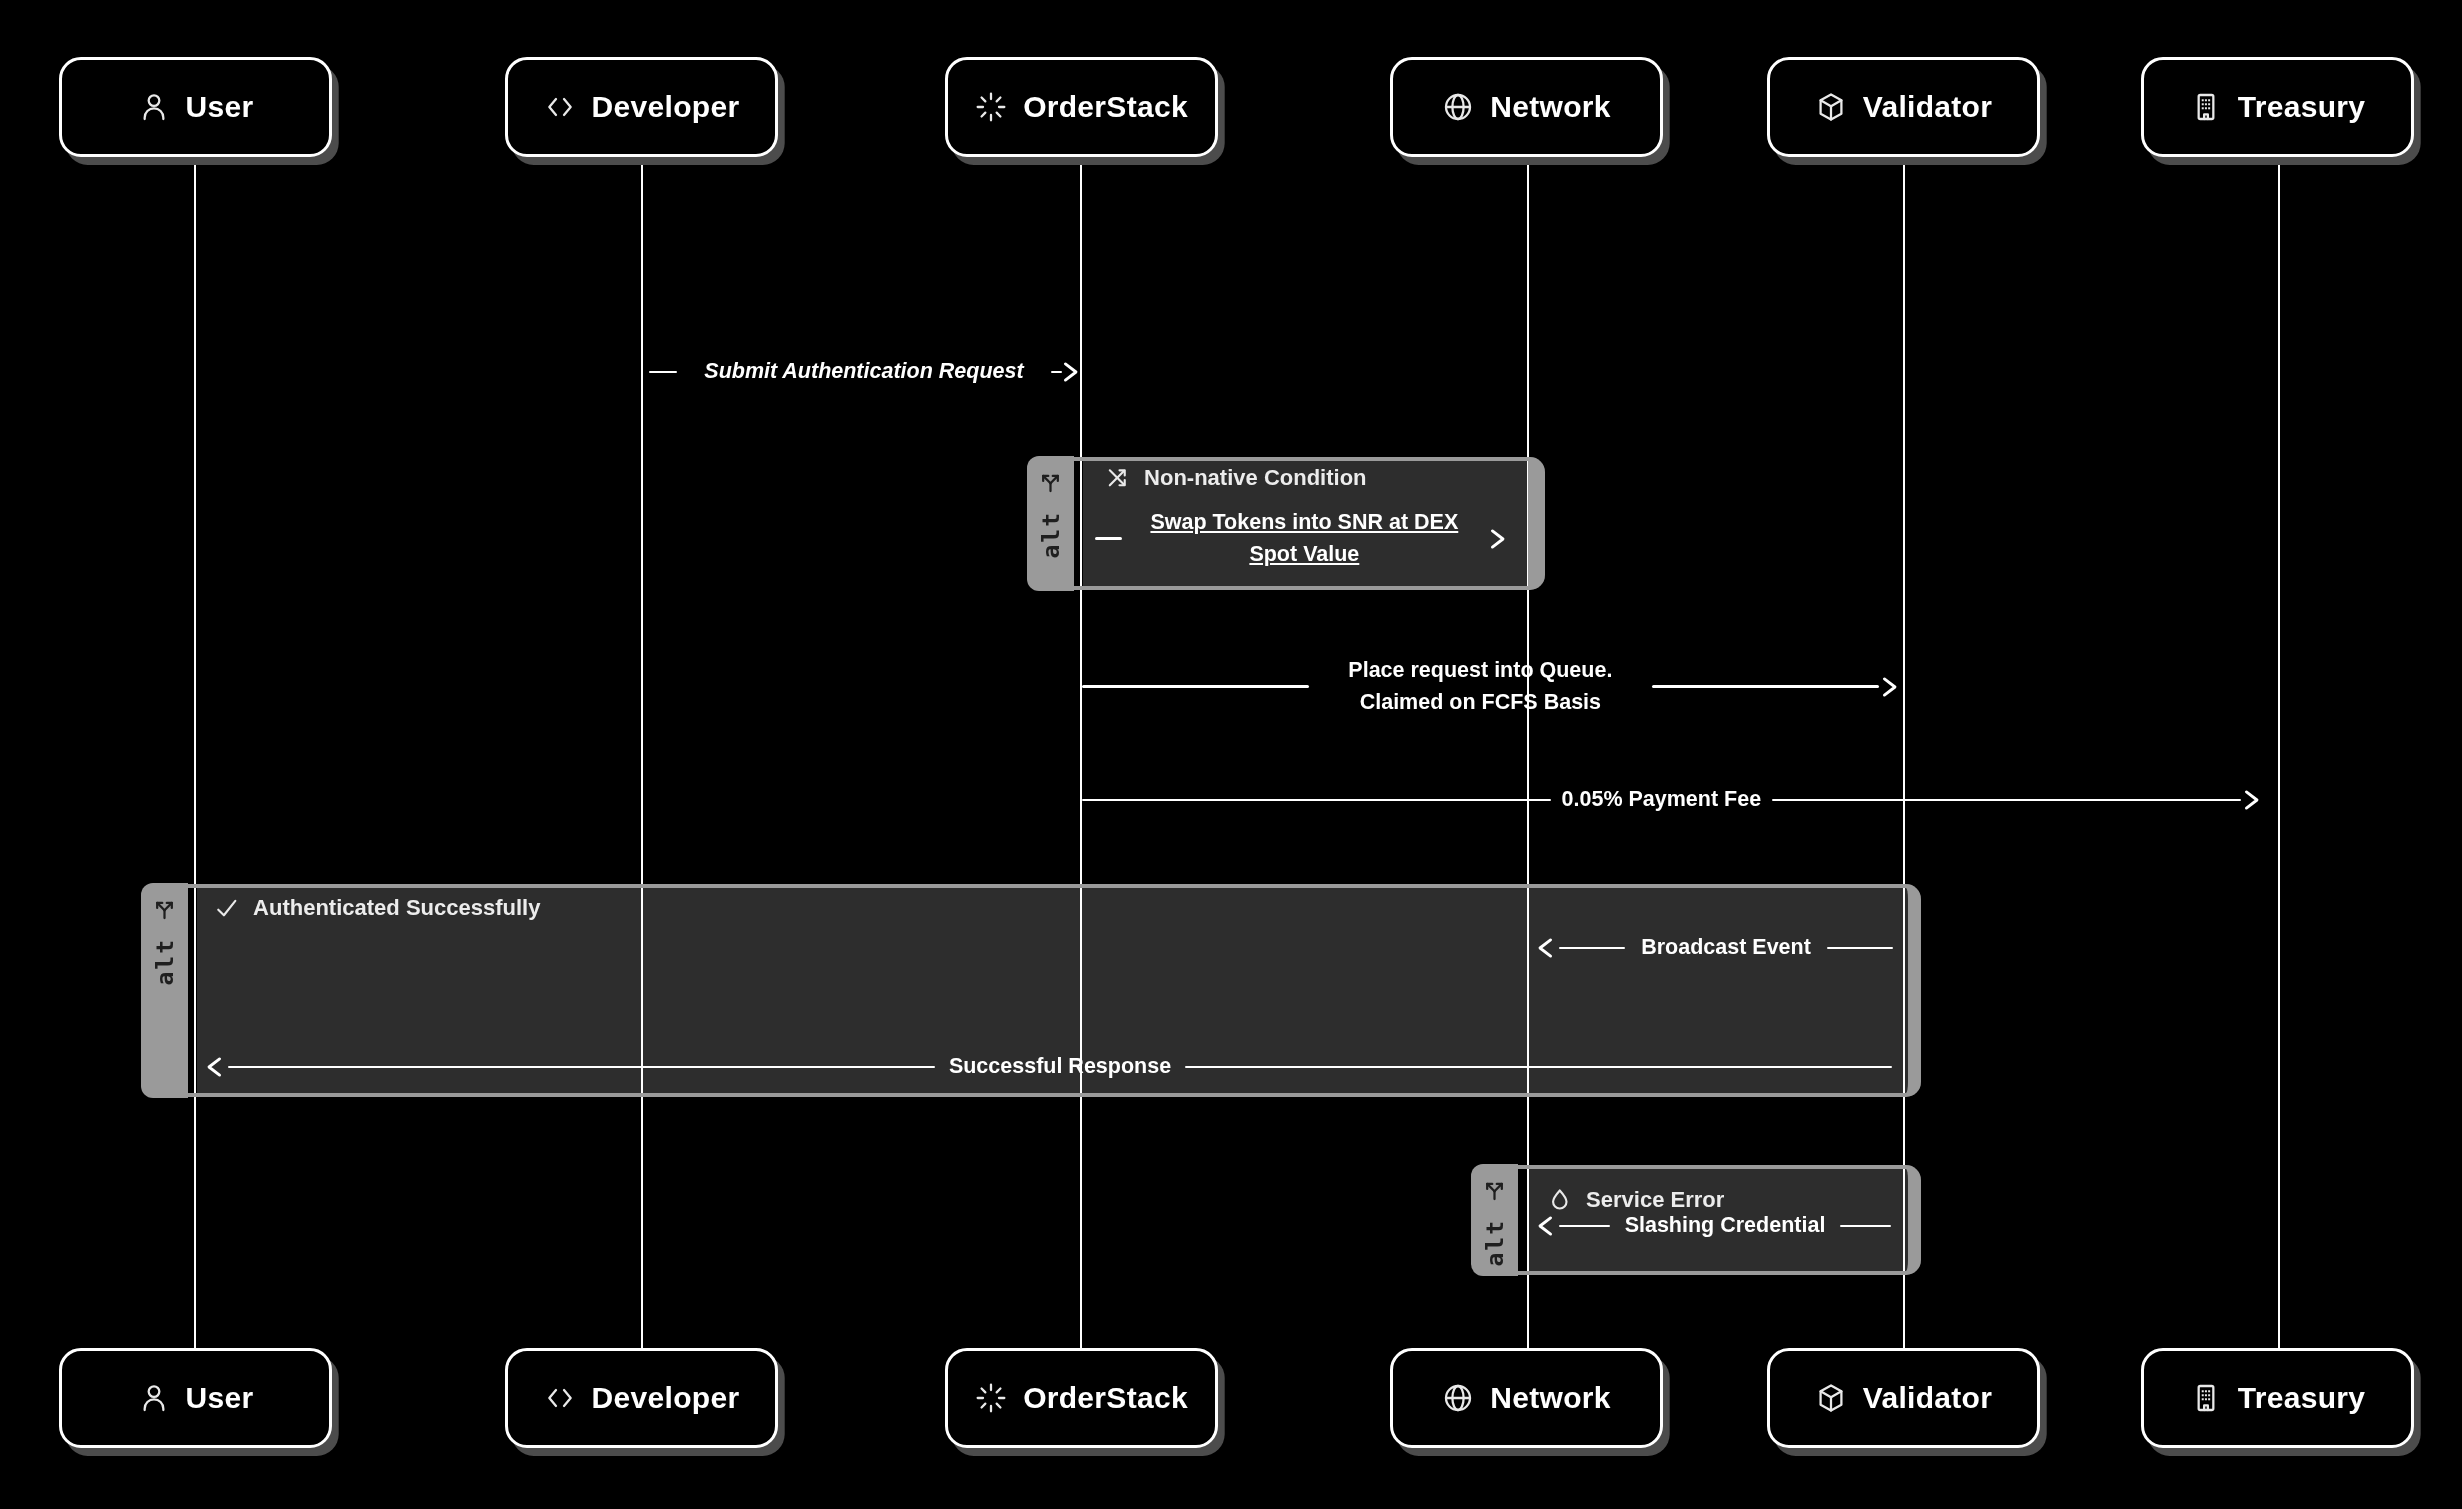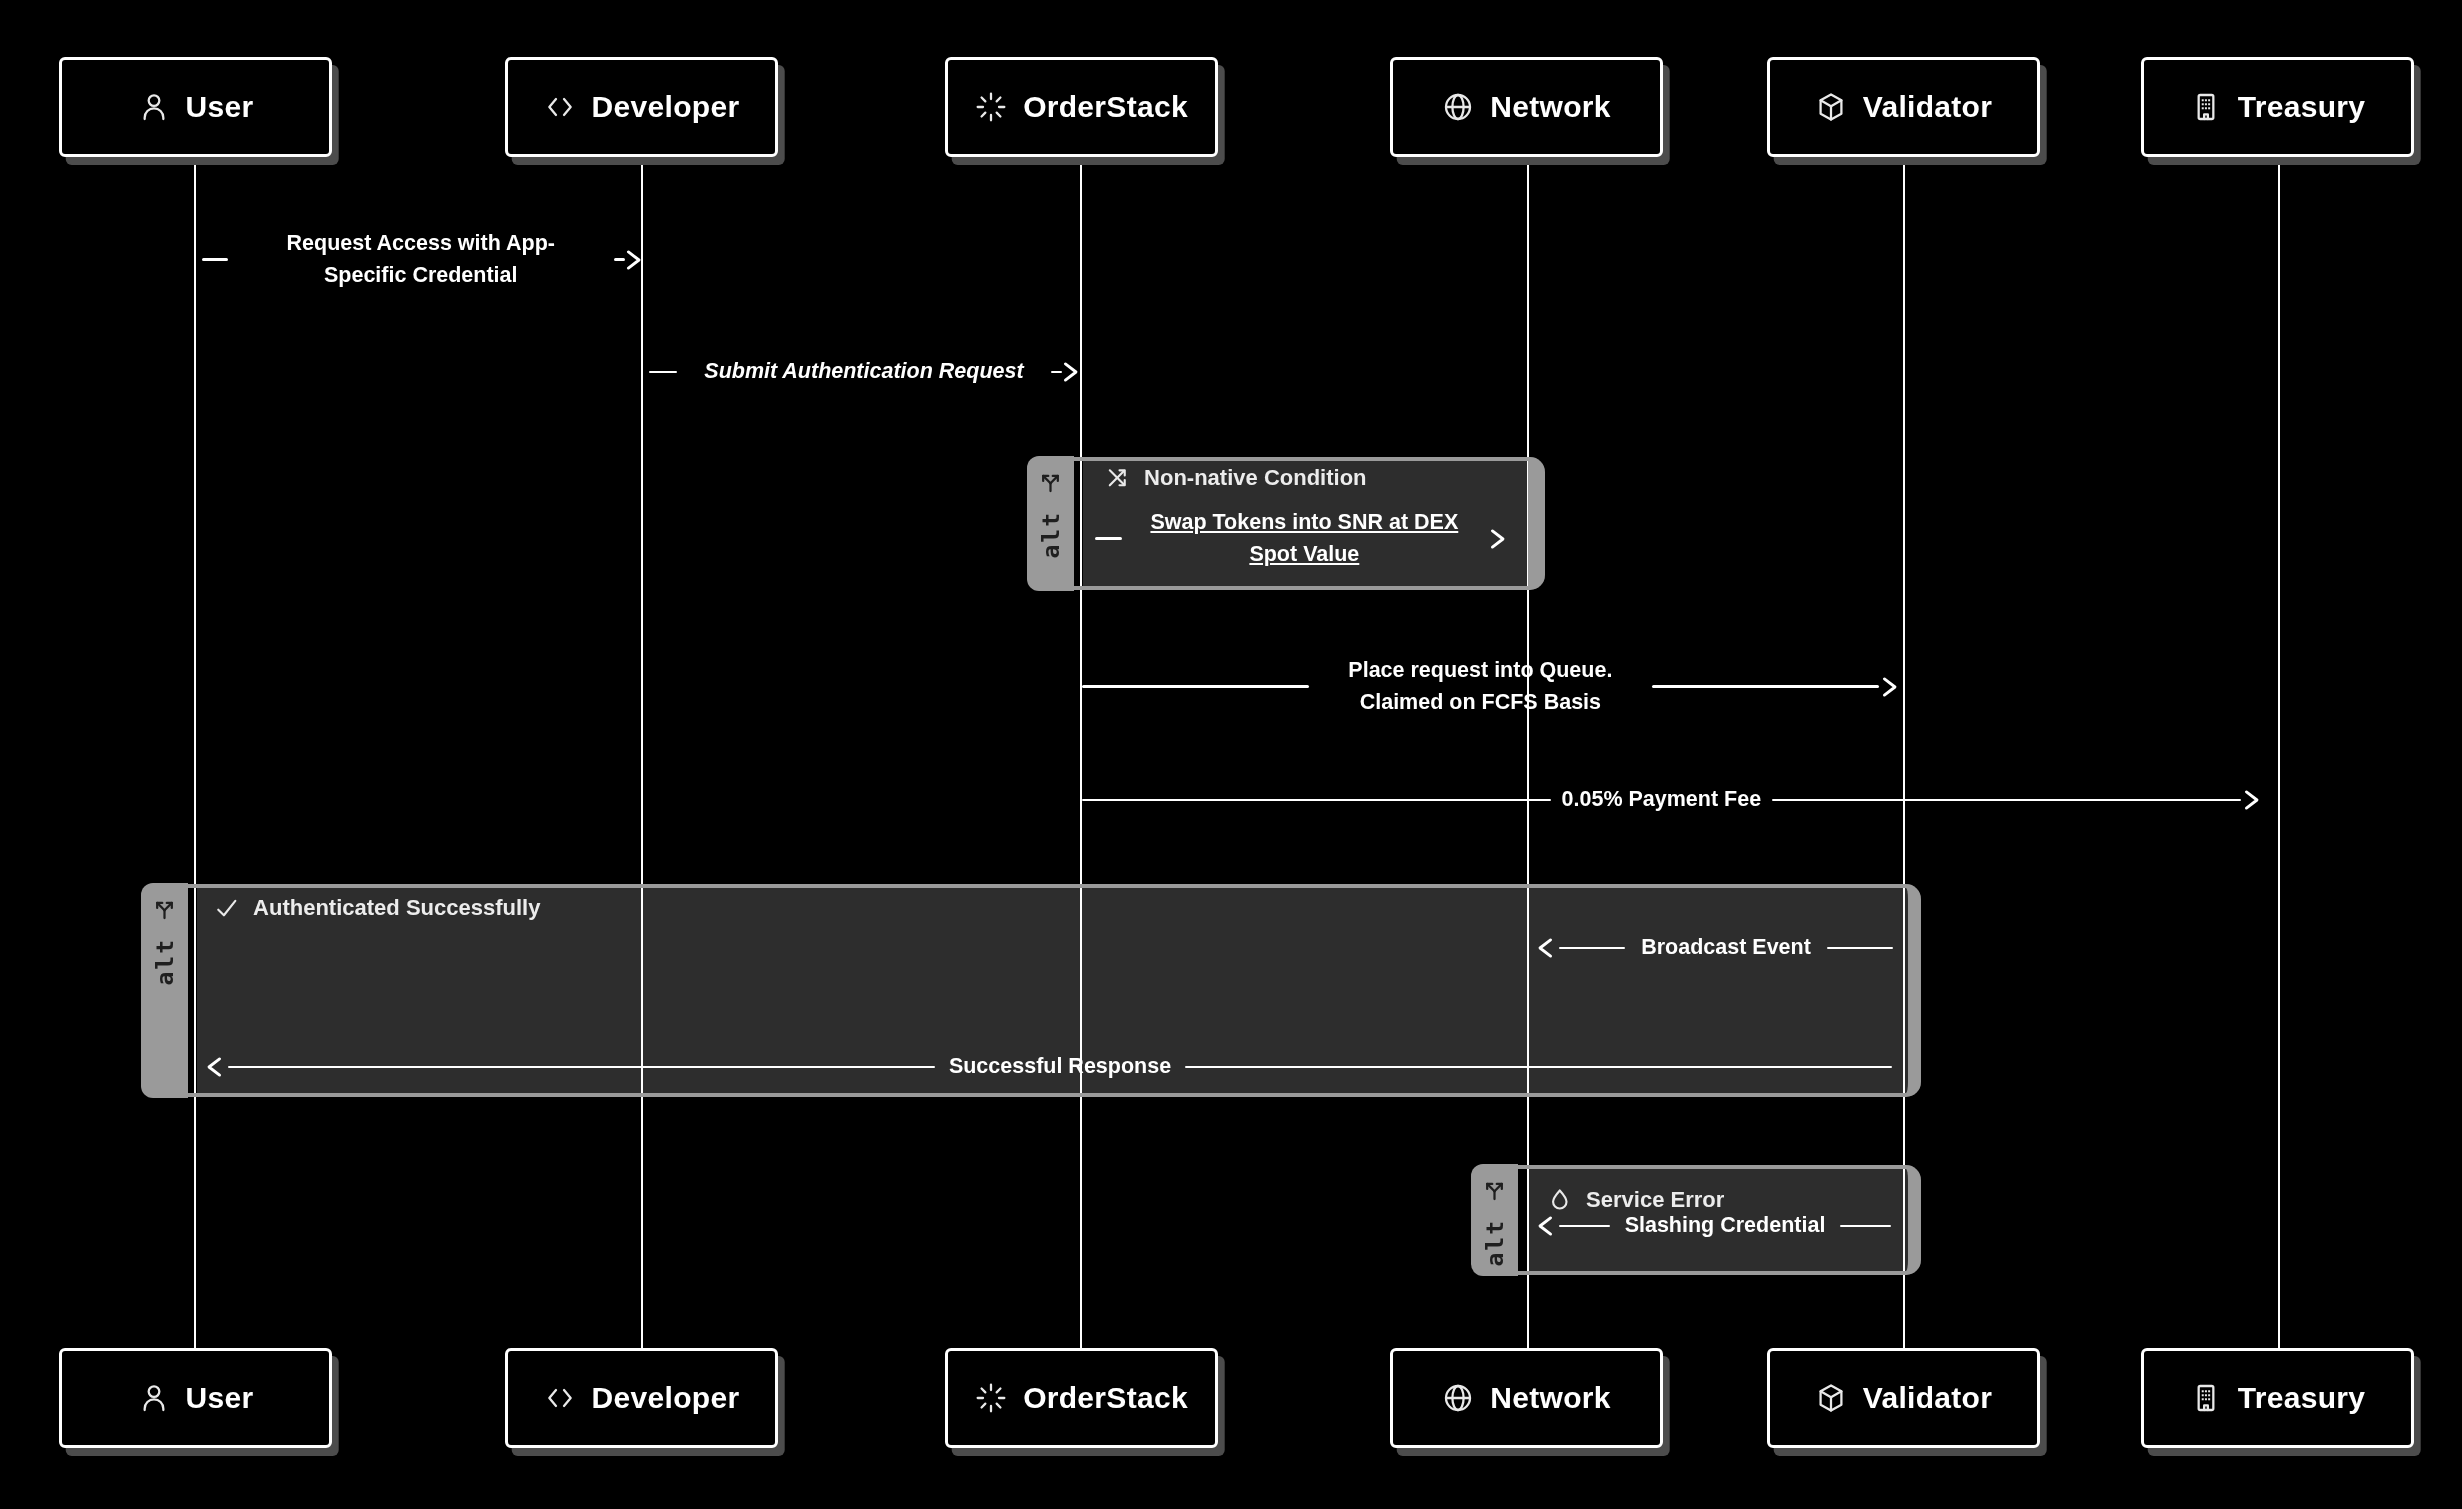--- a/index.html
+++ b/index.html
@@ -70,21 +70,21 @@
   #m6{left:1536px; top:928px; width:357px;  height:40px;}
   #m6 .label{margin:0 16px;}
   #m7{left:205px;  top:1047px; width:1687px; height:40px;}
   #m7 .label{margin:0 13.5px;}
   #m8{left:1536px; top:1206px; width:355px;  height:40px;}
   #m8 .label{margin:0 15px;}
   .arr-l{margin-right:4px;} .arr-r{margin-left:1.3px;}
 
   
   .actor{position:absolute; width:273px; height:100px; background:var(--bg);
-    border:3.4px solid var(--line); border-radius:6px;
+    border:3.4px solid var(--line); border-radius:22px;
     box-shadow:6.7px 8px 0 var(--shadow);
     display:flex; align-items:center; justify-content:center; gap:16px; z-index:5;}
   .actor .lbl{color:var(--line); font-size:30px; font-weight:700; letter-spacing:0.3px;}
   .aicon{width:32px; height:32px; stroke:var(--icon); fill:none; stroke-width:1.7;
     stroke-linecap:round; stroke-linejoin:round; flex:0 0 auto;}
   .row-top{top:57px;} .row-bottom{top:1348px;}
   .ax0{left:59px}.ax1{left:505px}.ax2{left:945px}.ax3{left:1390px}.ax4{left:1767px}.ax5{left:2141px}
 </style>
 </head>
 <body>
@@ -160,30 +160,20 @@
     </svg>
     <span>Authenticated Successfully</span>
   </div>
   <div class="fh" id="alt3-h">
     <svg viewBox="0 0 24 24">
       <path d="M12 3.2c-3.6 4-6.3 7.3-6.3 10.7a6.3 6.3 0 0 0 12.6 0C18.3 10.5 15.6 7.2 12 3.2Z"></path>
     </svg>
     <span>Service Error</span>
   </div>
 
-  <div class="msg" id="m1">
-    <span class="seg"></span>
-    <span class="sp"></span>
-    <span class="label">Request Access with App-Specific Credential</span>
-    <span class="sp"></span>
-    <span class="tail"></span>
-    <svg class="arr arr-r" viewBox="0 0 22 26" width="19" height="22">
-        <path d="M5 3.5 17.5 13 5 22.5"></path>
-      </svg>
-  </div>
 
   <div class="msg" id="m2">
     <span class="seg"></span>
     <span class="sp"></span>
     <span class="label">Submit Authentication Request</span>
     <span class="sp"></span>
     <span class="tail"></span>
     <svg class="arr arr-r" viewBox="0 0 22 26" width="19" height="22">
         <path d="M5 3.5 17.5 13 5 22.5"></path>
       </svg>

